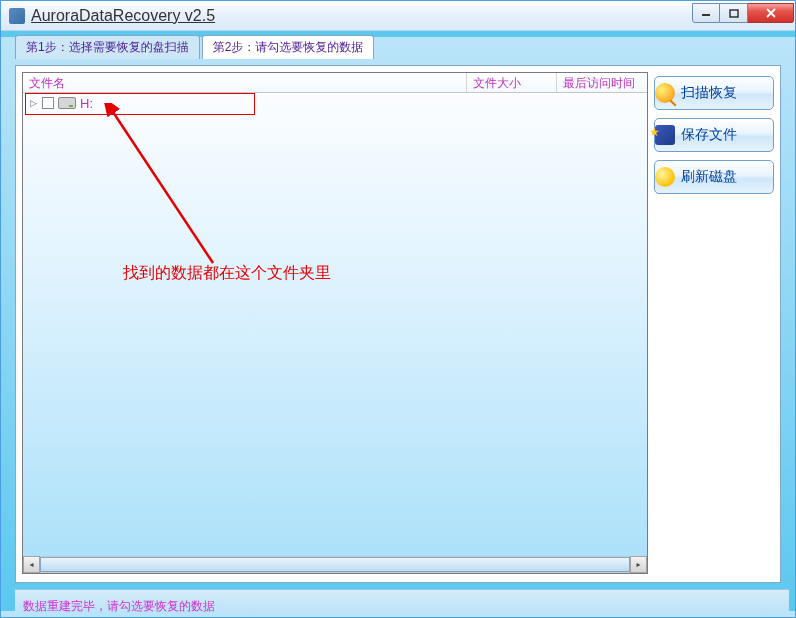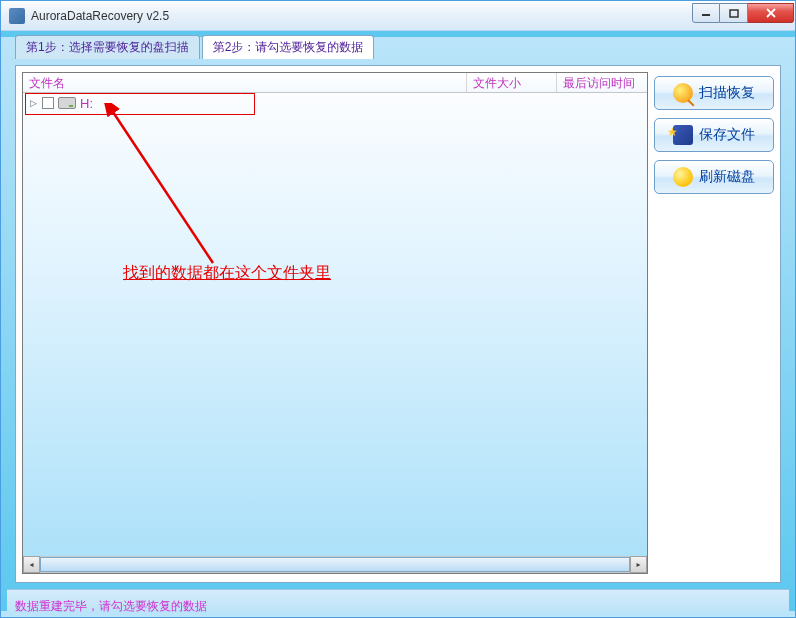--- a/index.html
+++ b/index.html
@@ -17,21 +17,21 @@
       background: linear-gradient(to bottom, #fdfdfe 0%, #e6f0fa 50%, #d9e9f8 100%);
       display: flex; align-items: center;
       padding-left: 8px;
       border-bottom: 1px solid #b8d4ee;
     }
     .titlebar-icon {
       width: 16px; height: 16px; margin-right: 6px;
       background: linear-gradient(135deg, #5a8cc4, #3a6ca4);
       border-radius: 2px;
     }
-    .titlebar-text { color: #333; font-size: 12px; flex: 1; }
+    .titlebar-text { color: #333; font-size: 16px; flex: 1; text-decoration: underline; }
     .win-controls { display: flex; height: 20px; margin-top: -6px; margin-right: 1px; }
     .win-btn {
       width: 28px; height: 20px;
       display: flex; align-items: center; justify-content: center;
       border: 1px solid #6b8aae; border-left: none;
       font-size: 10px; color: #333;
       background: linear-gradient(to bottom, #f2f6fb, #d5e4f3);
     }
     .win-btn:first-child { border-left: 1px solid #6b8aae; border-radius: 0 0 0 3px; }
     .win-btn.close {
@@ -103,52 +103,51 @@
     .red-box {
       position: absolute; top: 20px; left: 2px; width: 230px; height: 22px;
       border: 1px solid #e50000; pointer-events: none;
     }
     
     .annotation {
       position: absolute;
       left: 100px; top: 190px;
       color: #e50000; font-size: 16px;
       pointer-events: none;
-      text-decoration: underline;
     }
     
     .hscroll {
       position: absolute; bottom: 0; left: 0; right: 0; height: 17px;
       background: #e9e9e9; display: flex;
     }
     .hs-btn { width: 17px; height: 17px; background: linear-gradient(to bottom,#f4f4f4,#d4d4d4); border: 1px solid #a3a3a3; display: flex; align-items: center; justify-content: center; font-size: 8px; color: #444; }
     .hs-track { flex: 1; background: linear-gradient(to bottom, #e3e3e3, #efefef); border-top: 1px solid #c8c8c8; border-bottom: 1px solid #c8c8c8; position: relative; }
     .hs-thumb { position: absolute; left: 0; top: 0; bottom: 0; right: 0; background: linear-gradient(to bottom, #eaf4fd, #bcdcf4); border: 1px solid #7fa8c9; }
     
     .side-buttons {
       position: absolute; top: 10px; right: 6px; width: 120px;
       display: flex; flex-direction: column; gap: 8px;
     }
     .side-btn {
-      height: 34px; display: flex; align-items: center; justify-content: center;
+      height: 34px; display: flex; align-items: center; 
       gap: 6px;
       background: linear-gradient(to bottom, #ffffff 0%, #e9f4fd 45%, #cfe7fa 55%, #e5f3fd 100%);
       border: 1px solid #6fa0cd; border-radius: 5px;
       color: #0040a0; font-size: 14px; font-weight: 500;
       cursor: pointer;
     }
     .sb-icon { width: 20px; height: 20px; border-radius: 50%; position: relative; }
     .sb-icon.mag { background: radial-gradient(circle at 35% 35%, #fff176, #f9a825 70%); }
     .sb-icon.mag::after { content: ""; position: absolute; width: 8px; height: 2px; background: #e07a00; bottom: -1px; right: -2px; transform: rotate(45deg); }
     .sb-icon.ref { background: radial-gradient(circle at 35% 35%, #fff59d, #ffc107 70%); }
     .sb-icon.save { background: linear-gradient(135deg, #3b5bbb, #1e3a8a); border-radius: 3px; }
     .sb-icon.save::before { content: "★"; position: absolute; left: -6px; top: 0; color: #ffca28; font-size: 12px; }
     
     .status-bar {
-      position: absolute; left: 0; right: 0; bottom: 0; height: 22px;
+      position: absolute; left: 8px; right: 0; bottom: 0; height: 22px;
       padding: 8px 8px; color: #d030d0; font-size: 12px;
       background: linear-gradient(to bottom, #d4ecfb, #bfe3f8);
       border-top: 1px solid #9cc5e4;
     }
     
     .arrow-svg { position: absolute; top: 30px; left: 80px; width: 160px; height: 180px; pointer-events: none; }
   </style>
 </head>
 <body>
 

